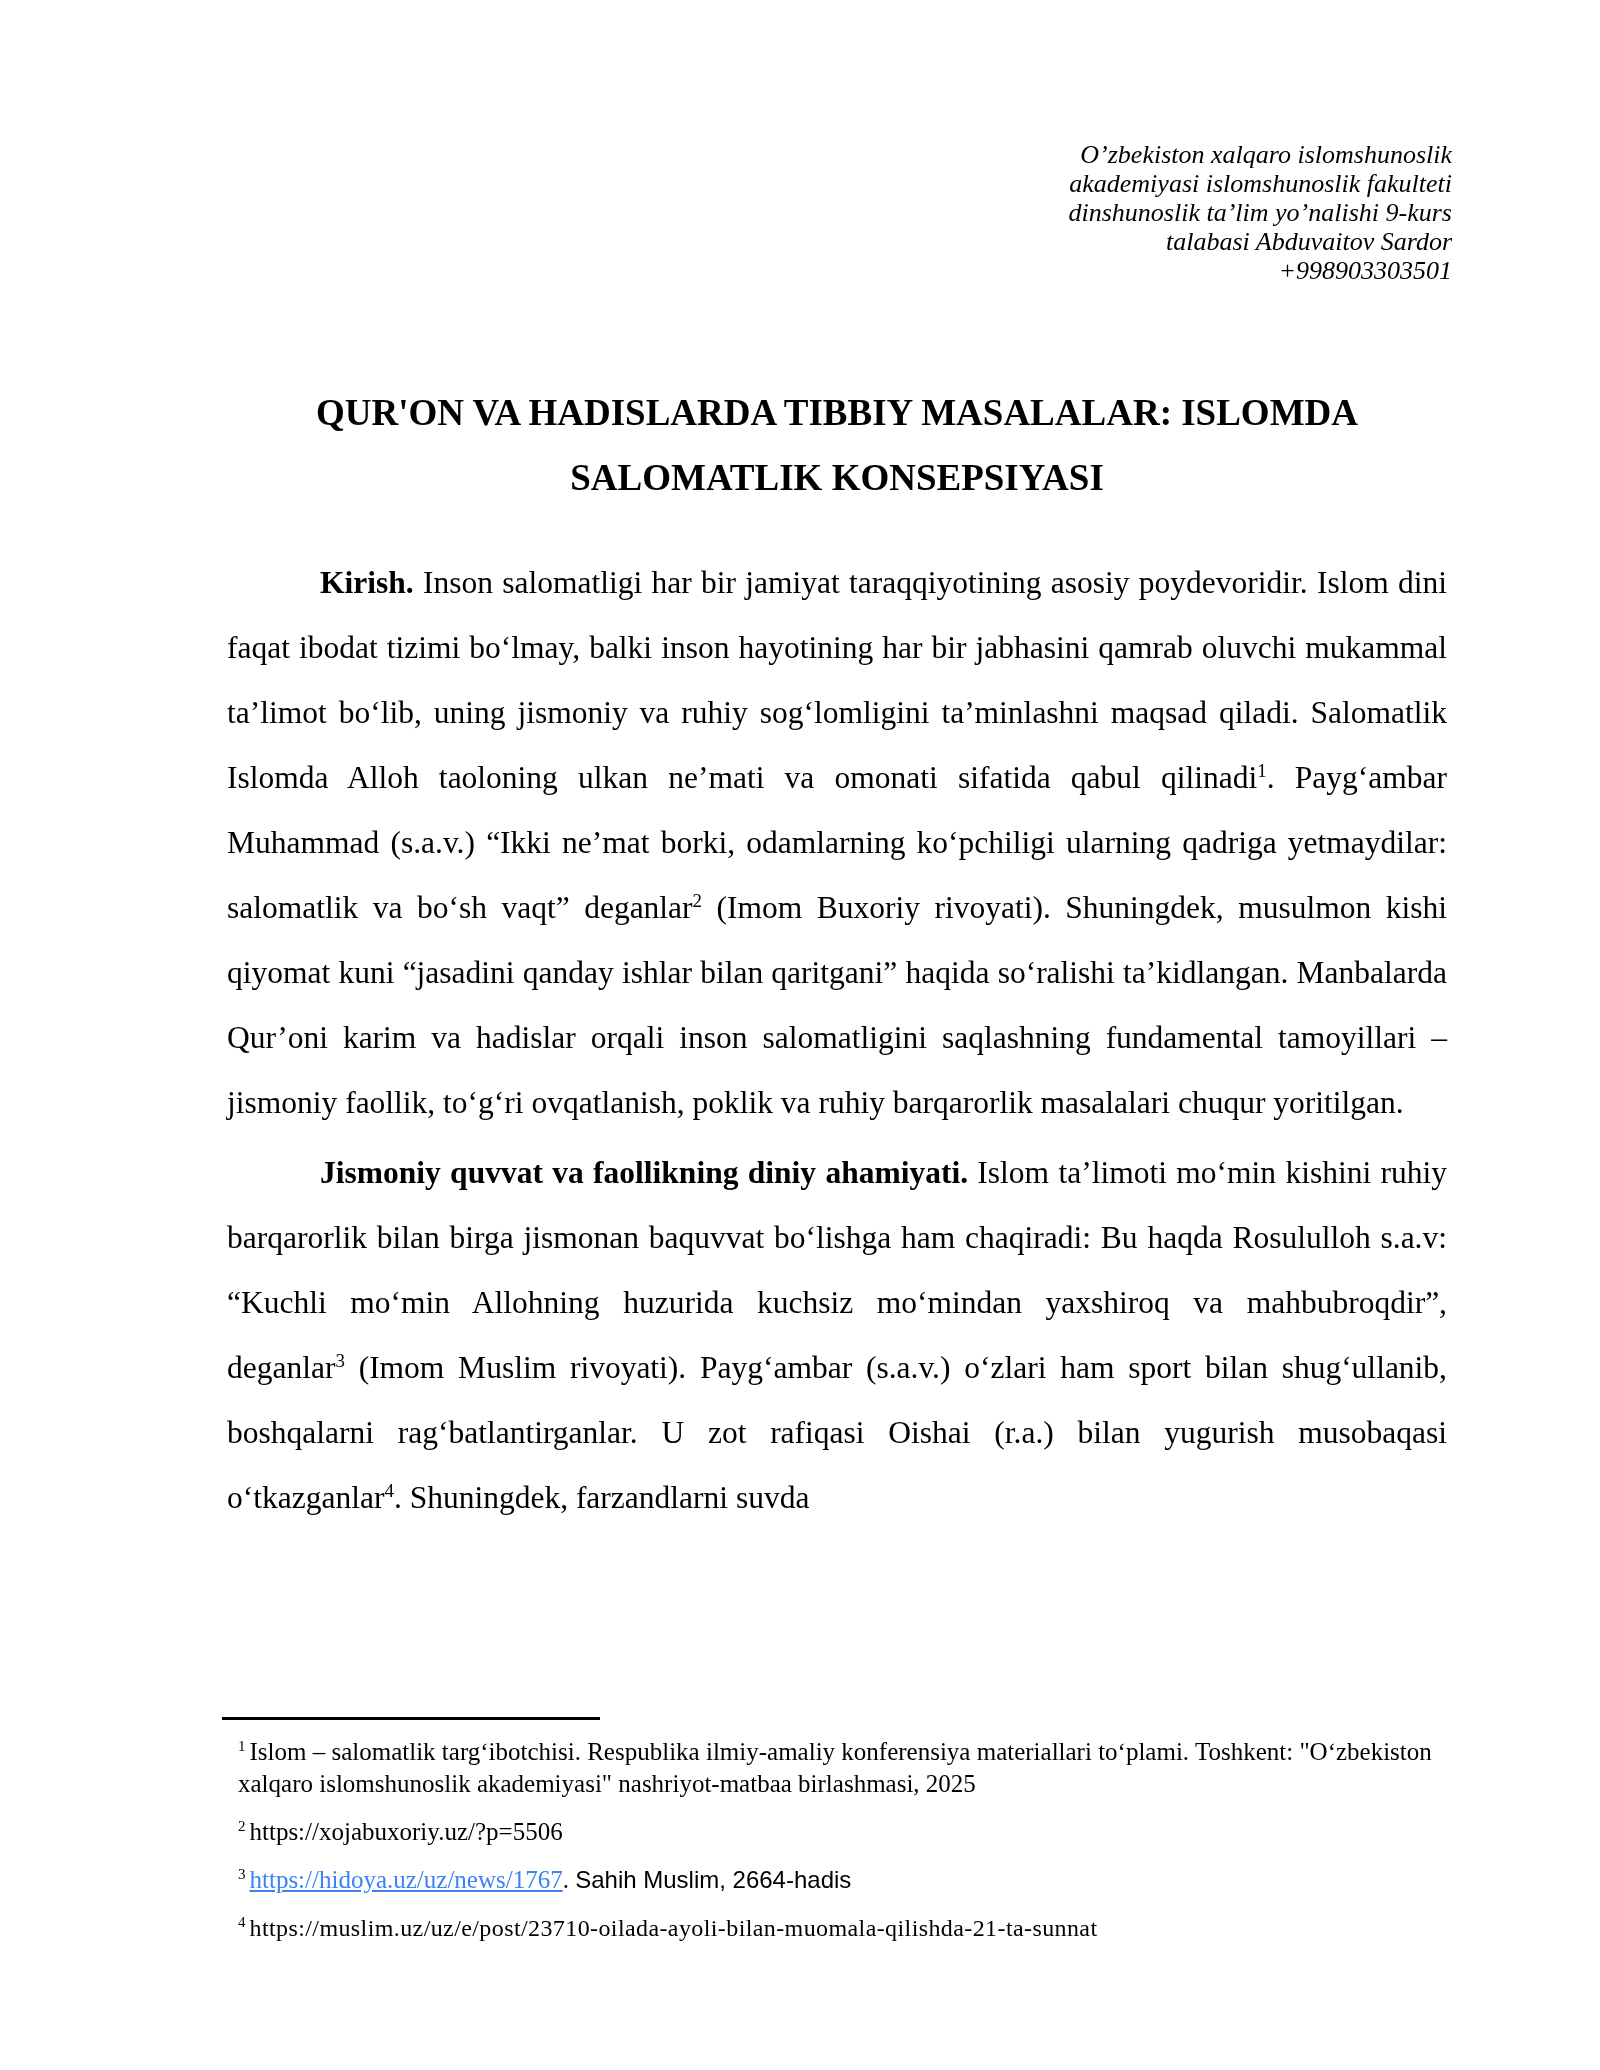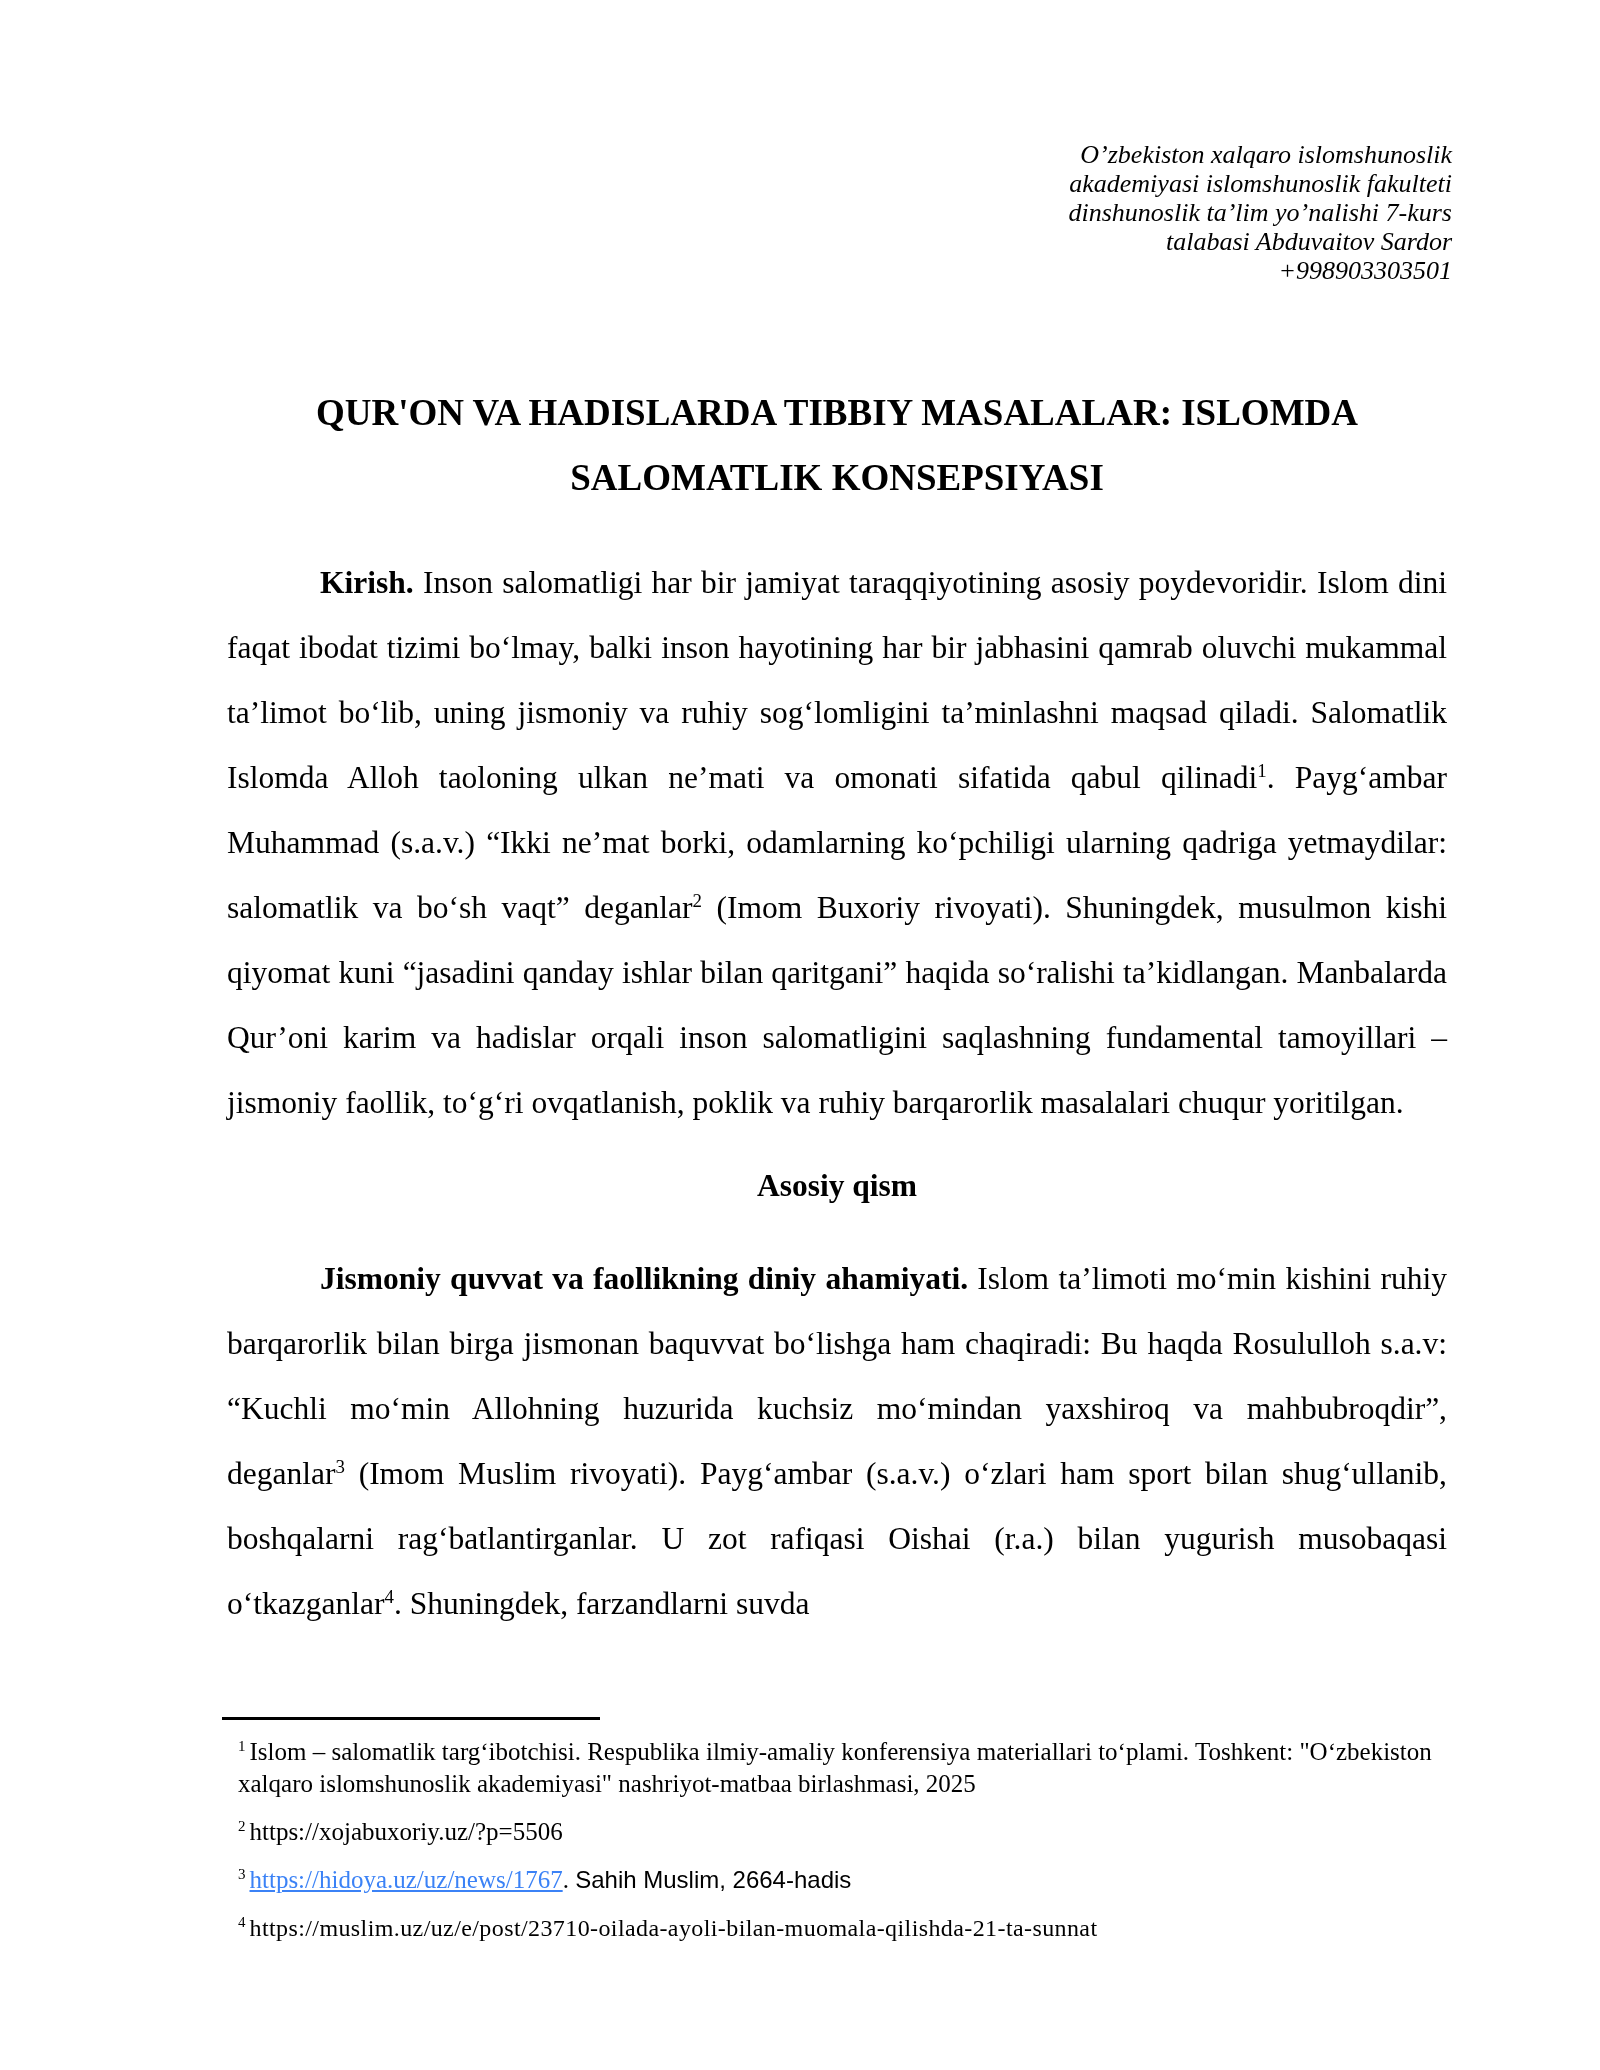--- a/index.html
+++ b/index.html
@@ -57,31 +57,30 @@
   .alt{font-family:Liberation Serif, serif;font-size:24px;letter-spacing:0.4px;}
 </style>
 </head>
 <body>
 
 <div class="page">
 
   <div class="byline">
       <div>O’zbekiston xalqaro islomshunoslik</div>
       <div>akademiyasi islomshunoslik fakulteti</div>
-      <div>dinshunoslik ta’lim yo’nalishi 7-kurs</div>
+      <div>dinshunoslik ta’lim yo’nalishi 9-kurs</div>
       <div>talabasi Abduvaitov Sardor</div>
       <div>+998903303501</div>
     </div>
 
   <h1 class="doc-title">QUR'ON VA HADISLARDA TIBBIY MASALALAR: ISLOMDA SALOMATLIK KONSEPSIYASI</h1>
 
   <div class="content">
     <p><span class="b">Kirish.</span><span> Inson salomatligi har bir jamiyat taraqqiyotining asosiy poydevoridir. Islom dini faqat ibodat tizimi bo‘lmay, balki inson hayotining har bir jabhasini qamrab oluvchi mukammal ta’limot bo‘lib, uning jismoniy va ruhiy sog‘lomligini ta’minlashni maqsad qiladi. Salomatlik Islomda Alloh taoloning ulkan ne’mati va omonati sifatida qabul qilinadi</span><sup>1</sup><span>. Payg‘ambar Muhammad (s.a.v.) “Ikki ne’mat borki, odamlarning ko‘pchiligi ularning qadriga yetmaydilar: salomatlik va bo‘sh vaqt” deganlar</span><sup>2</sup><span> (Imom Buxoriy rivoyati). Shuningdek, musulmon kishi qiyomat kuni “jasadini qanday ishlar bilan qaritgani” haqida so‘ralishi ta’kidlangan. Manbalarda Qur’oni karim va hadislar orqali inson salomatligini saqlashning fundamental tamoyillari – jismoniy faollik, to‘g‘ri ovqatlanish, poklik va ruhiy barqarorlik masalalari chuqur yoritilgan.</span></p>
 
-    <h2 class="section-heading">Asosiy qism</h2>
 
     <p><span class="b">Jismoniy quvvat va faollikning diniy ahamiyati.</span><span> Islom ta’limoti mo‘min kishini ruhiy barqarorlik bilan birga jismonan baquvvat bo‘lishga ham chaqiradi: Bu haqda Rosululloh s.a.v: “Kuchli mo‘min Allohning huzurida kuchsiz mo‘mindan yaxshiroq va mahbubroqdir”, deganlar</span><sup>3</sup><span> (Imom Muslim rivoyati). Payg‘ambar (s.a.v.) o‘zlari ham sport bilan shug‘ullanib, boshqalarni rag‘batlantirganlar. U zot rafiqasi Oishai (r.a.) bilan yugurish musobaqasi o‘tkazganlar</span><sup>4</sup><span>. Shuningdek, farzandlarni suvda</span></p>
   </div>
 
   <div class="footnotes">
     <div class="fn-rule"></div>
     <div>
         <div class="fn-row"><sup>1</sup><span>Islom – salomatlik targ‘ibotchisi. Respublika ilmiy-amaliy konferensiya materiallari to‘plami. Toshkent: "O‘zbekiston xalqaro islomshunoslik akademiyasi" nashriyot-matbaa birlashmasi, 2025</span></div>
         <div class="fn-row"><sup>2</sup><span>https://xojabuxoriy.uz/?p=5506</span></div>
         <div class="fn-row"><sup>3</sup><a href="#" class="link" style="color: #3b82f6;">https://hidoya.uz/uz/news/1767</a><span>. </span><span class="sans">Sahih Muslim, 2664-hadis</span></div>

